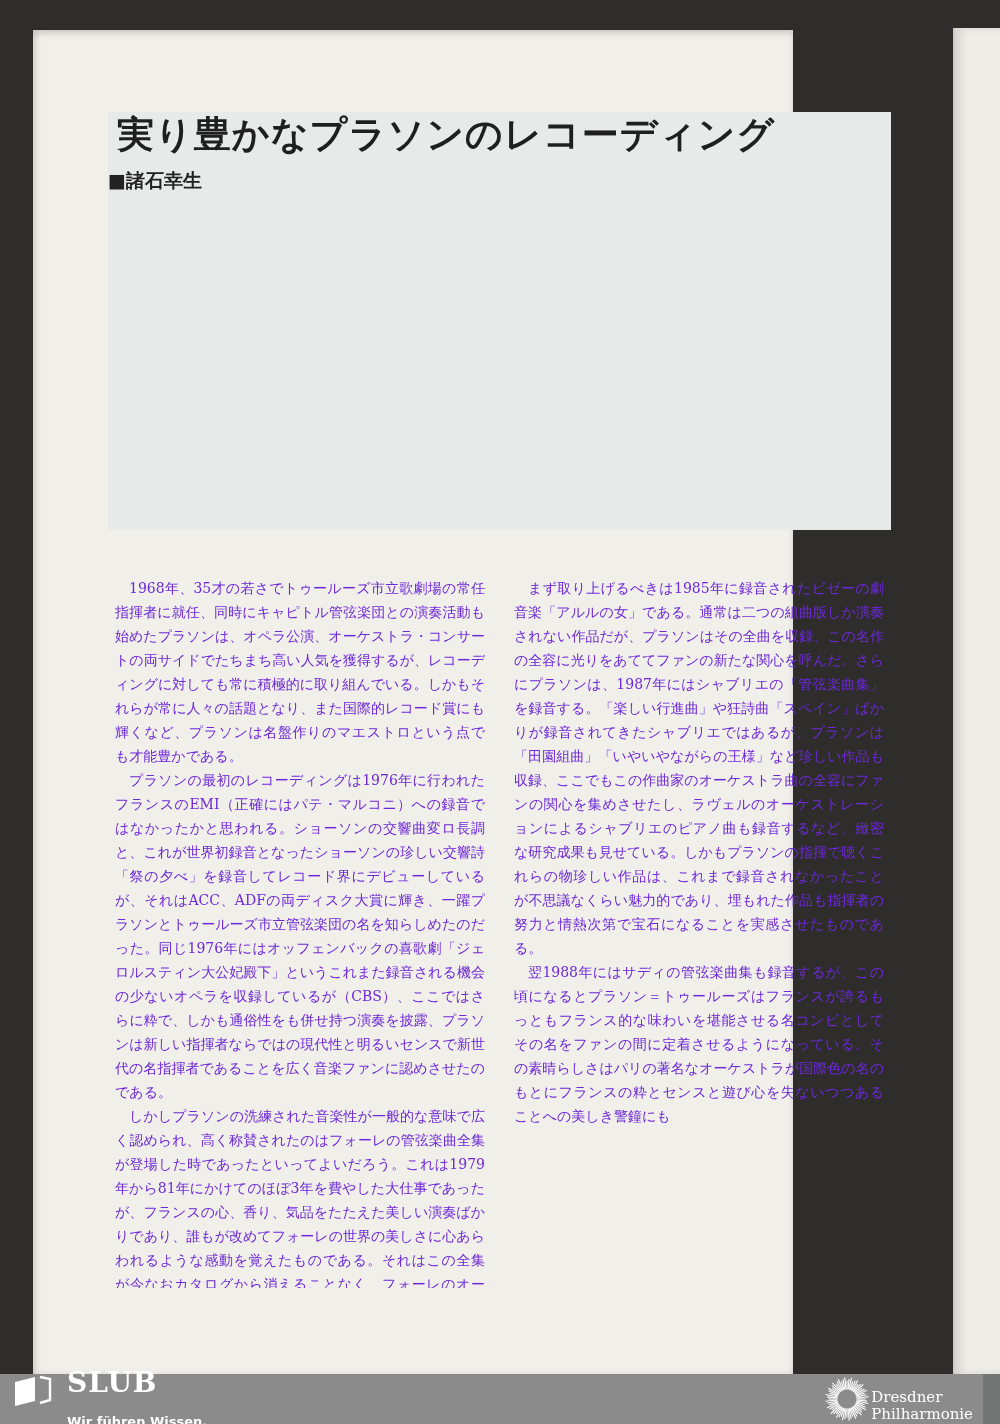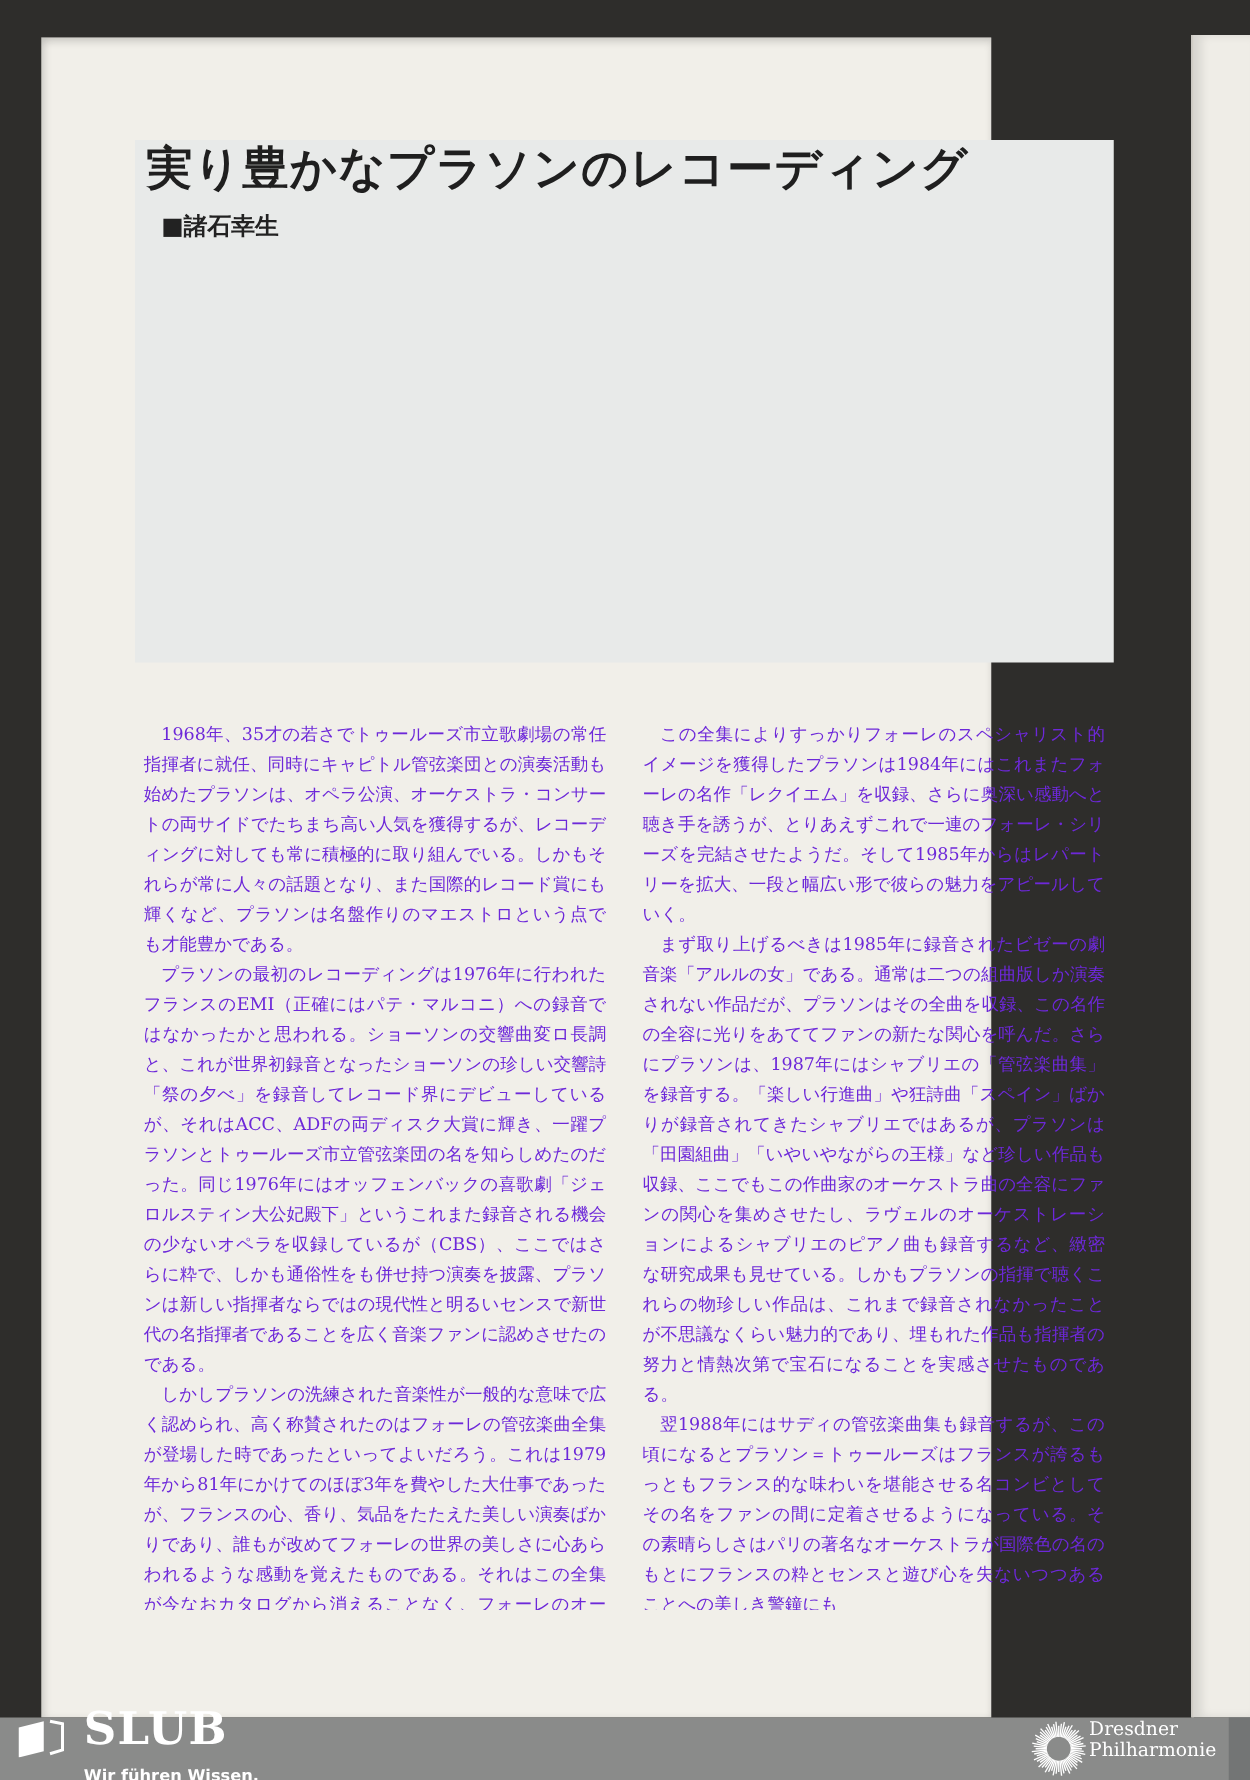--- a/index.html
+++ b/index.html
@@ -30,21 +30,21 @@
     background:#e8eae9;
   }
   .title {
     position:absolute; left:84px; top:80px;
     width:700px;
     font-size:37px; font-weight:bold; color:#1f1f1f;
     letter-spacing:1px;
     font-family:"DejaVu Serif", serif;
   }
   .author {
-    position:absolute; left:96px; top:138px;
+    position:absolute; left:75px; top:138px;
     font-size:19px; font-weight:bold; color:#222;
     font-family:"DejaVu Sans", sans-serif;
   }
   .col {
     position:absolute; top:546px;
     width:370px; height:712px;
     font-size:14px; line-height:24px;
     color:#6d28d9;
     text-align:justify;
     overflow:hidden;
@@ -61,28 +61,28 @@
     display:flex; align-items:center; justify-content:space-between;
     font-family:"DejaVu Sans", sans-serif;
   }
   .slub-group {
     display:flex; align-items:flex-start; gap:14px;
     margin-left:13px; cursor:pointer;
   }
   .slub-book { margin-top:4px; }
   .slub-name {
     font-family:"DejaVu Serif", serif;
-    font-size:36px; font-weight:bold; color:#fff; line-height:26px;
+    font-size:28px; font-weight:bold; color:#fff; line-height:26px;
     letter-spacing:1px;
   }
   .slub-tagline {
     font-size:13px; font-weight:bold; color:#fff; margin-top:18px;
   }
   .dp-group {
-    display:flex; align-items:flex-start; 
+    display:flex; align-items:flex-end; 
     margin-right:0; cursor:pointer;
   }
   .dp-text {
     font-family:"DejaVu Serif", serif;
     font-size:15px; color:#fff; line-height:17px;
   }
   .footer-end-cap {
     width:17px; height:50px; background:#737575; margin-left:10px;
   }
   .dp-wrap { display:flex; align-items:center; }
@@ -95,21 +95,20 @@
   <h1 class="title">実り豊かなプラソンのレコーディング</h1>
   <div class="author">■諸石幸生</div>
 
   <div class="col col-left">
     <p>1968年、35才の若さでトゥールーズ市立歌劇場の常任指揮者に就任、同時にキャピトル管弦楽団との演奏活動も始めたプラソンは、オペラ公演、オーケストラ・コンサートの両サイドでたちまち高い人気を獲得するが、レコーディングに対しても常に積極的に取り組んでいる。しかもそれらが常に人々の話題となり、また国際的レコード賞にも輝くなど、プラソンは名盤作りのマエストロという点でも才能豊かである。</p>
     <p>プラソンの最初のレコーディングは1976年に行われたフランスのEMI（正確にはパテ・マルコニ）への録音ではなかったかと思われる。ショーソンの交響曲変ロ長調と、これが世界初録音となったショーソンの珍しい交響詩「祭の夕べ」を録音してレコード界にデビューしているが、それはACC、ADFの両ディスク大賞に輝き、一躍プラソンとトゥールーズ市立管弦楽団の名を知らしめたのだった。同じ1976年にはオッフェンバックの喜歌劇「ジェロルスティン大公妃殿下」というこれまた録音される機会の少ないオペラを収録しているが（CBS）、ここではさらに粋で、しかも通俗性をも併せ持つ演奏を披露、プラソンは新しい指揮者ならではの現代性と明るいセンスで新世代の名指揮者であることを広く音楽ファンに認めさせたのである。</p>
     <p>しかしプラソンの洗練された音楽性が一般的な意味で広く認められ、高く称賛されたのはフォーレの管弦楽曲全集が登場した時であったといってよいだろう。これは1979年から81年にかけてのほぼ3年を費やした大仕事であったが、フランスの心、香り、気品をたたえた美しい演奏ばかりであり、誰もが改めてフォーレの世界の美しさに心あらわれるような感動を覚えたものである。それはこの全集が今なおカタログから消えることなく、フォーレのオーケストラ曲の模範的演奏</p>
   </div>
 
   <div class="col col-right">
-    <p>この全集によりすっかりフォーレのスペシャリスト的イメージを獲得したプラソンは1984年にはこれまたフォーレの名作「レクイエム」を収録、さらに奥深い感動へと聴き手を誘うが、とりあえずこれで一連のフォーレ・シリーズを完結させたようだ。そして1985年からはレパートリーを拡大、一段と幅広い形で彼らの魅力をアピールしていく。</p>
     <p>まず取り上げるべきは1985年に録音されたビゼーの劇音楽「アルルの女」である。通常は二つの組曲版しか演奏されない作品だが、プラソンはその全曲を収録、この名作の全容に光りをあててファンの新たな関心を呼んだ。さらにプラソンは、1987年にはシャブリエの「管弦楽曲集」を録音する。「楽しい行進曲」や狂詩曲「スペイン」ばかりが録音されてきたシャブリエではあるが、プラソンは「田園組曲」「いやいやながらの王様」など珍しい作品も収録、ここでもこの作曲家のオーケストラ曲の全容にファンの関心を集めさせたし、ラヴェルのオーケストレーションによるシャブリエのピアノ曲も録音するなど、緻密な研究成果も見せている。しかもプラソンの指揮で聴くこれらの物珍しい作品は、これまで録音されなかったことが不思議なくらい魅力的であり、埋もれた作品も指揮者の努力と情熱次第で宝石になることを実感させたものである。</p>
     <p>翌1988年にはサディの管弦楽曲集も録音するが、この頃になるとプラソン＝トゥールーズはフランスが誇るもっともフランス的な味わいを堪能させる名コンビとしてその名をファンの間に定着させるようになっている。その素晴らしさはパリの著名なオーケストラが国際色の名のもとにフランスの粋とセンスと遊び心を失ないつつあることへの美しき警鐘にも</p>
   </div>
 </div>
 
 <div class="page-edge"></div>
 
 <footer class="viewer-footer">
   <div class="slub-group">
     <svg class="slub-book" width="40" height="32" viewBox="0 0 40 32" aria-hidden="true">

